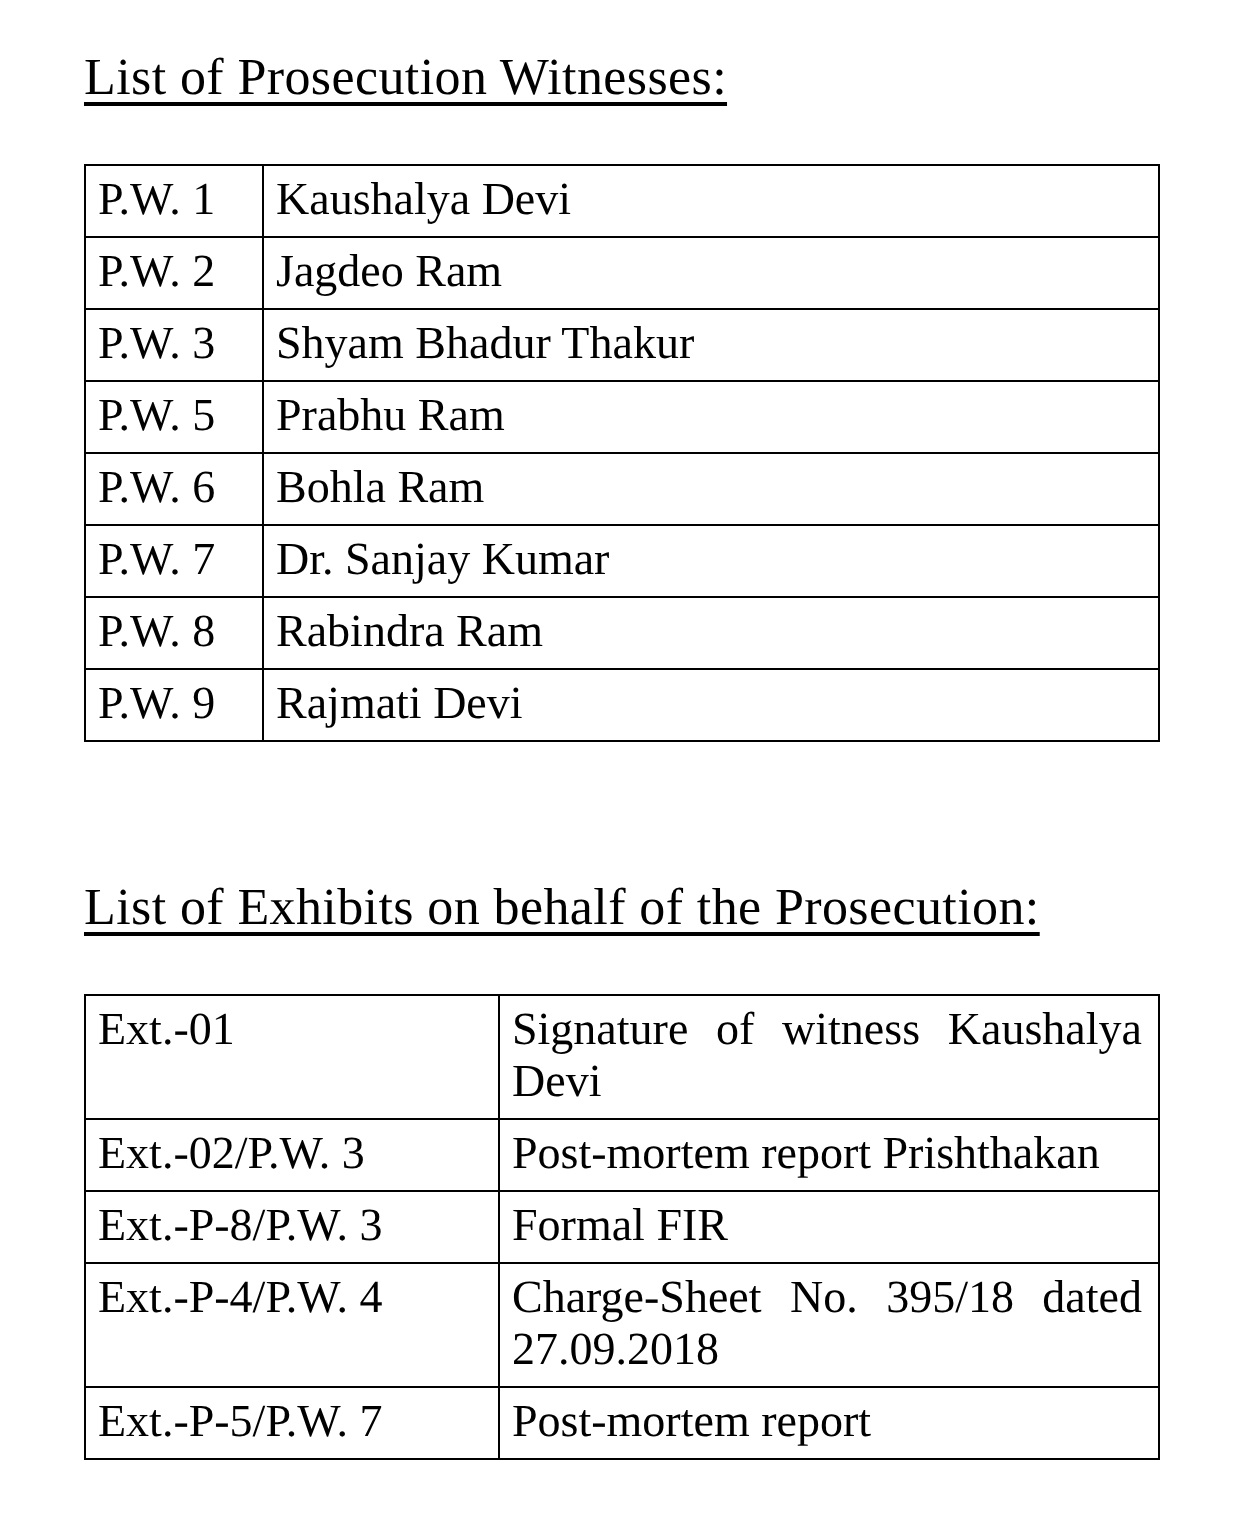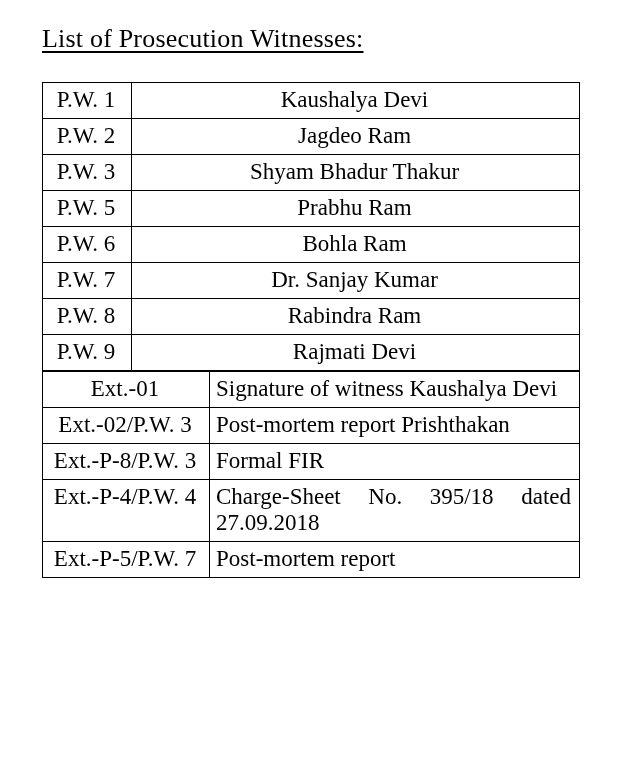--- a/index.html
+++ b/index.html
@@ -41,24 +41,23 @@
     width: 538px;
     table-layout: fixed;
     font-size: 23px;
   }
   table.doc-table td {
     border: 1px solid var(--border);
     padding: 4px 8px 5px 6px;
     line-height: 26px;
     vertical-align: top;
     overflow: hidden;
-    text-align: center;
   }
   table.witnesses-table td.num-cell { width: 89px; }
-  table.exhibits-table td.num-cell { width: 167px; }
+  table.exhibits-table td.num-cell { width: 207px; }
   table.exhibits-table td.desc-cell { text-align: justify; }
 </style>
 </head>
 <body>
 
 <div class="page">
 
   <h2 class="section-title witnesses-title">List of Prosecution Witnesses:</h2>
 
   <table class="doc-table witnesses-table">
@@ -91,20 +90,21 @@
         <td class="num-cell">P.W. 8</td>
         <td class="name-cell">Rabindra Ram</td>
       </tr>
       <tr>
         <td class="num-cell">P.W. 9</td>
         <td class="name-cell">Rajmati Devi</td>
       </tr>
     </tbody>
   </table>
 
+  <h2 class="section-title exhibits-title">List of Exhibits on behalf of the Prosecution:</h2>
 
   <table class="doc-table exhibits-table">
     <tbody>
       <tr>
         <td class="num-cell">Ext.-01</td>
         <td class="desc-cell">Signature of witness Kaushalya Devi</td>
       </tr>
       <tr>
         <td class="num-cell">Ext.-02/P.W. 3</td>
         <td class="desc-cell">Post-mortem report Prishthakan</td>

